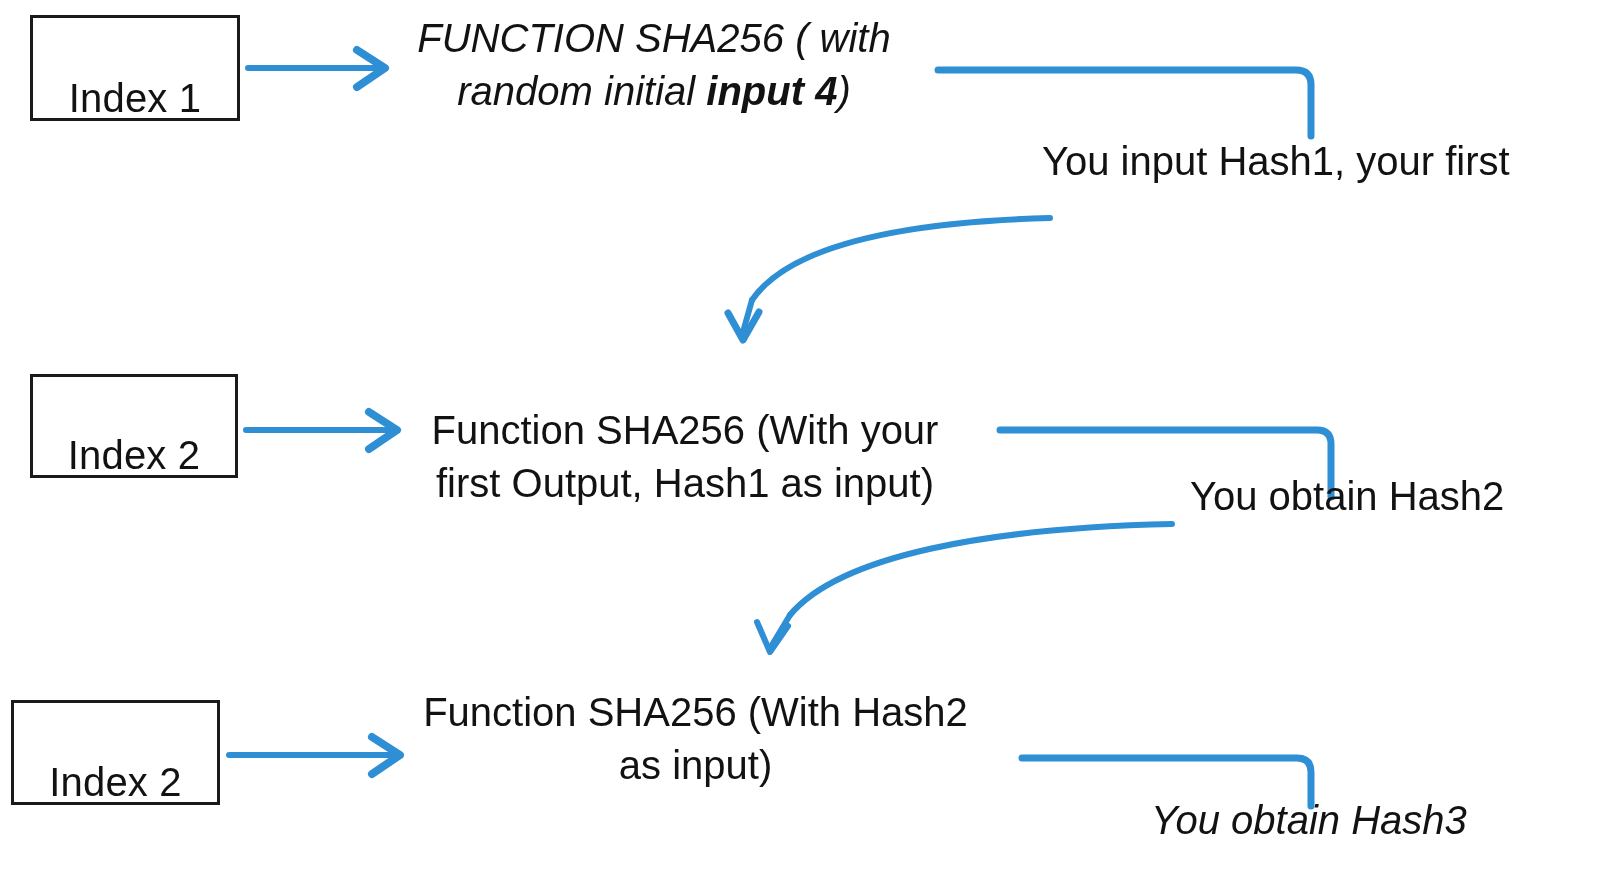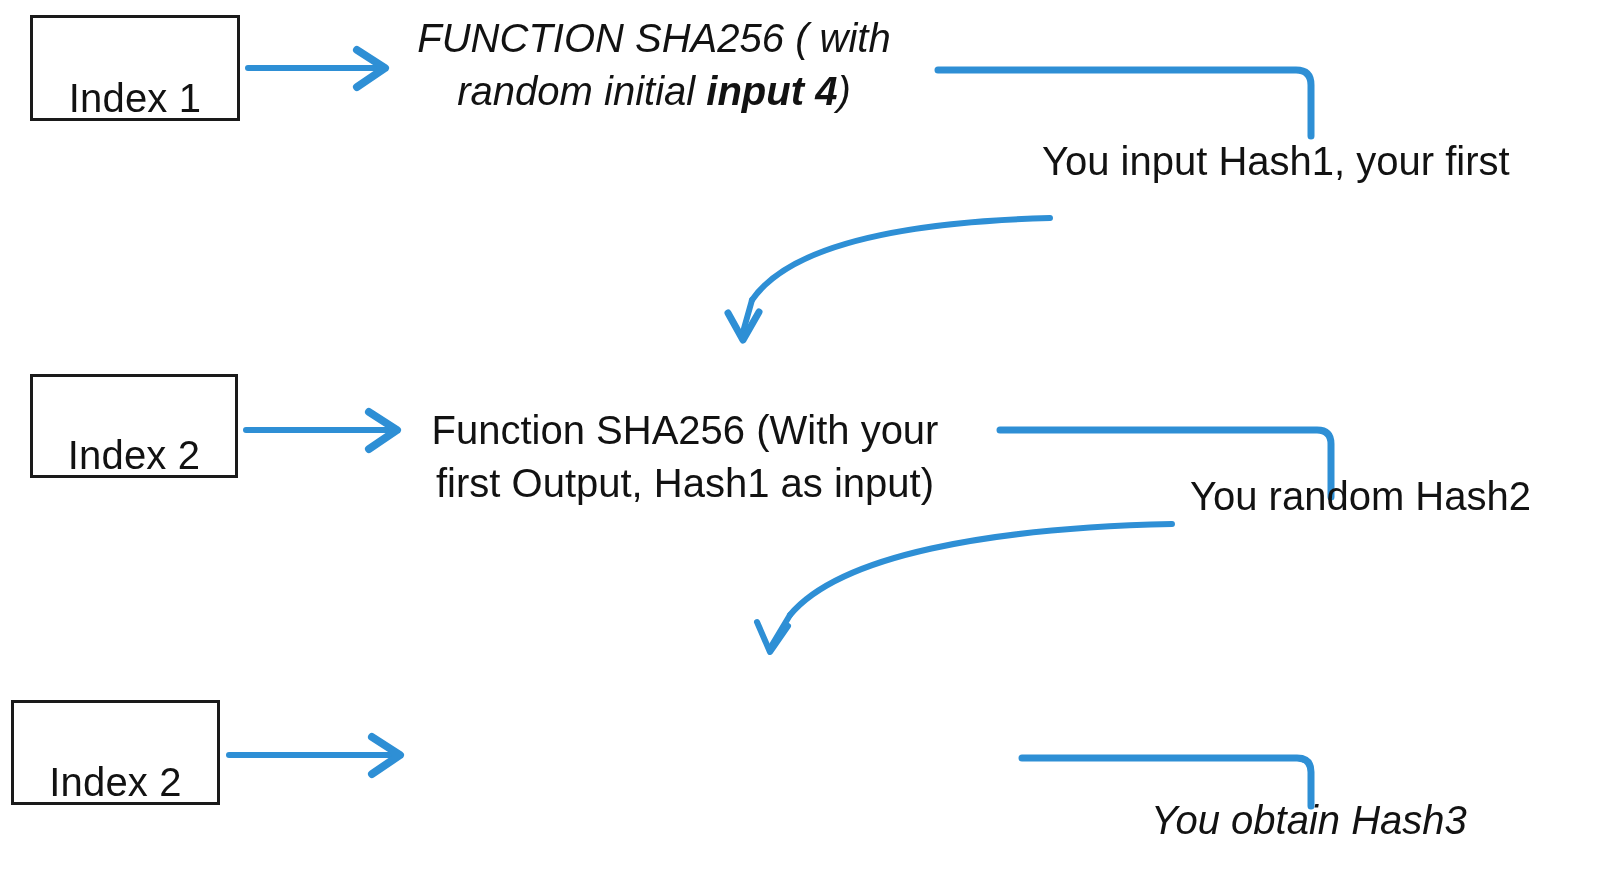--- a/index.html
+++ b/index.html
@@ -130,22 +130,24 @@
   <div class="out-text" id="out-text-1"><span>You input Hash1, your first
 </span></div>
 
   <div class="index-box" id="box-2">
     <span class="index-label">Index 2</span>
   </div>
 
   <div class="fn-text" id="fn-text-2">Function SHA256 (With your
 first Output, Hash1 as input)</div>
 
-  <div class="out-text" id="out-text-2">You random Hash2</div>
+  <div class="out-text" id="out-text-2">You obtain Hash2</div>
 
   <div class="index-box" id="box-3">
     <span class="index-label">Index 2</span>
   </div>
 
+  <div class="fn-text" id="fn-text-3">Function SHA256 (With Hash2
+as input)</div>
 
   <div class="out-text" id="out-text-3">You obtain Hash3</div>
 
 </div>
 
 </body></html>

